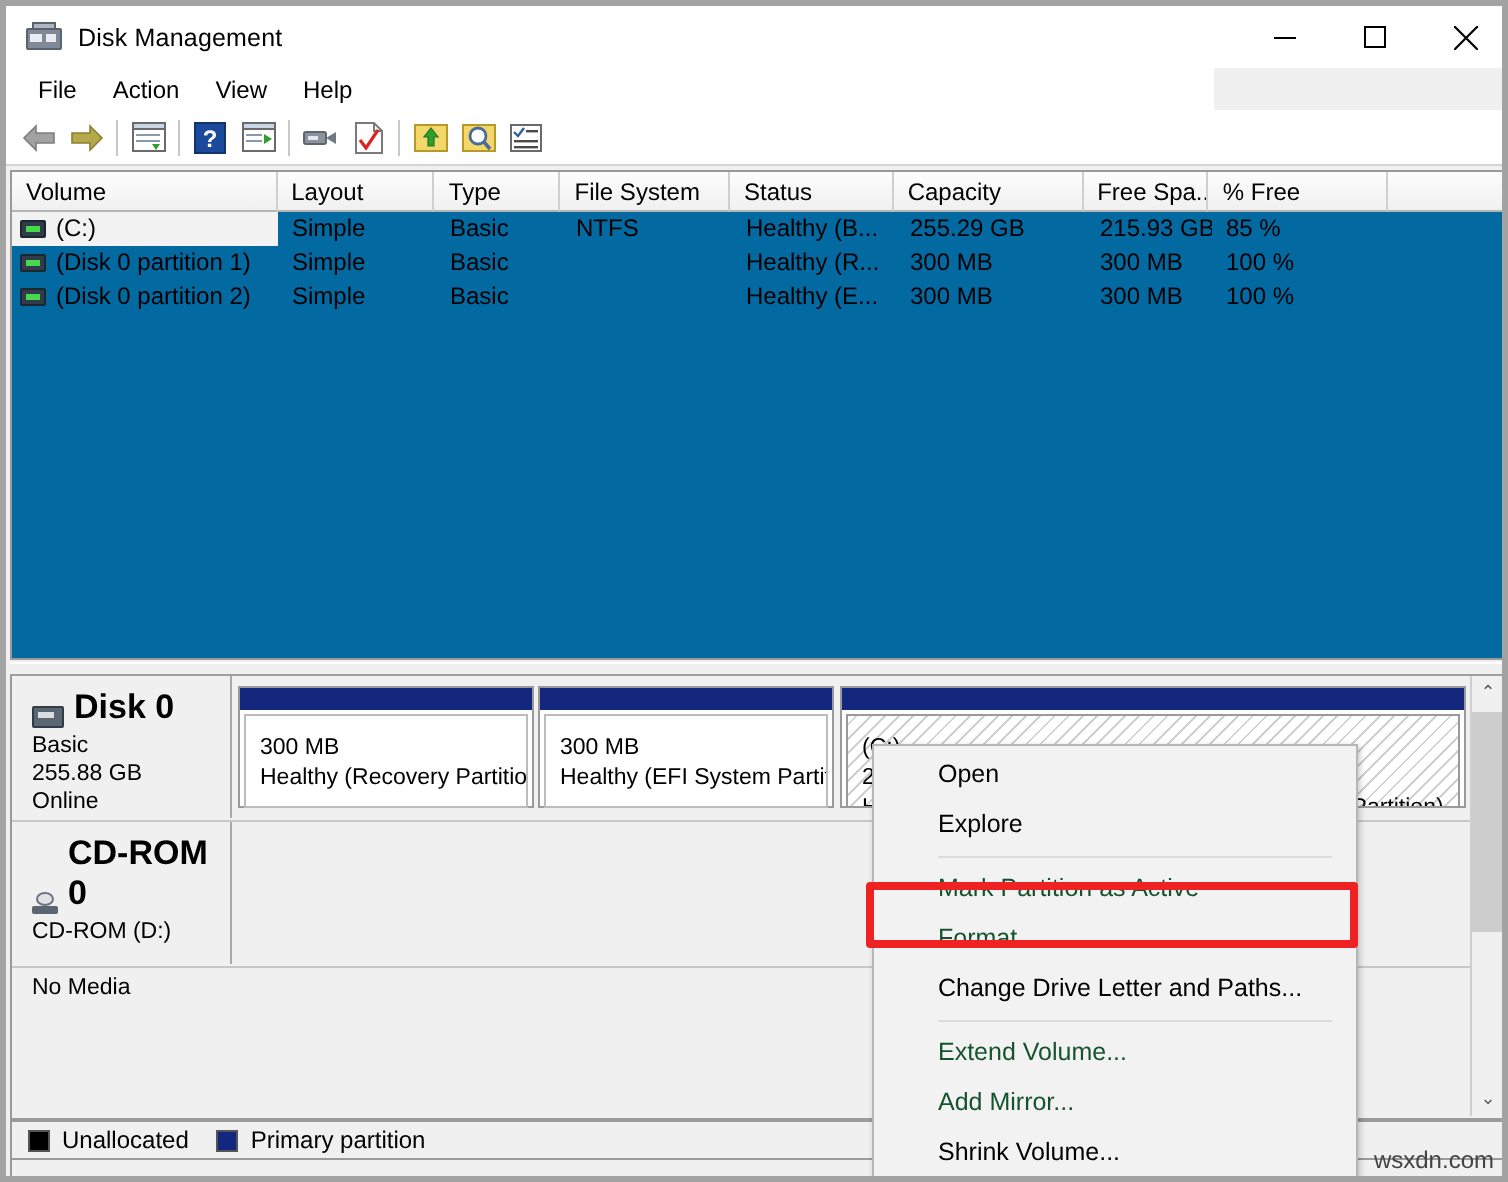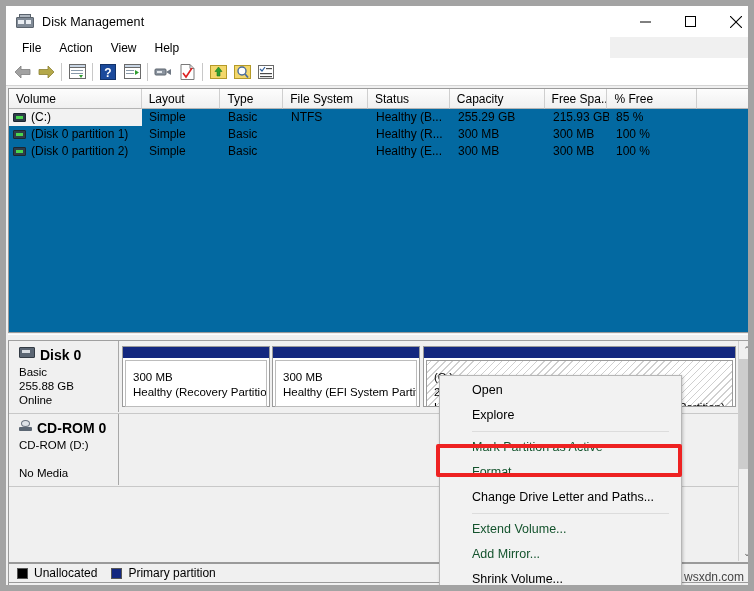--- a/index.html
+++ b/index.html
@@ -3,21 +3,21 @@
 <meta charset="utf-8">
 <style>
   html,body{margin:0;padding:0;}
   body{
     width:754px;height:591px;overflow:hidden;
     font-family:"Liberation Sans","DejaVu Sans",sans-serif;
     font-size:12px;color:#000;background:#fff;
     -webkit-font-smoothing:antialiased;
   }
   .app{position:relative;width:754px;height:591px;background:#f0f0f0;
-       border:6px solid #a3a3a3;box-sizing:border-box;overflow:hidden;}
+       border:3px solid #a3a3a3;box-sizing:border-box;overflow:hidden;}
 
   
   .titlebar{position:absolute;left:0;top:0;width:752px;height:31px;background:#fff;
             display:flex;align-items:center;}
   .title-icon{width:18px;height:16px;margin-left:10px;margin-right:8px;position:relative;}
   .ti-body{position:absolute;left:0;top:3px;width:18px;height:11px;background:#808a96;
            border:1px solid #5a636d;border-radius:1px;box-sizing:border-box;}
   .ti-slot{position:absolute;left:2px;top:6px;width:6px;height:4px;background:#e9edf2;}
   .ti-slot2{position:absolute;left:10px;top:6px;width:5px;height:4px;background:#e9edf2;}
   .ti-top{position:absolute;left:3px;top:0px;width:12px;height:4px;background:#aeb6bf;
@@ -62,21 +62,21 @@
             border-top:1px solid #fff;border-bottom:1px solid #a0a0a0;box-sizing:border-box;}
 
   
   .graphpane{position:absolute;left:2px;top:335px;width:748px;height:222px;background:#f0f0f0;
              border:1px solid #9a9a9a;border-top:none;box-sizing:border-box;overflow:hidden;}
   .gp-scroll{position:absolute;left:0;top:0;width:730px;height:220px;overflow:hidden;}
 
   .diskrow{position:relative;height:72px;border-bottom:1px solid #c8c8c8;background:#f0f0f0;}
   .disk-info{position:absolute;left:0;top:0;width:110px;height:71px;background:#f0f0f0;
              border-right:1px solid #a8a8a8;padding:6px 0 0 10px;box-sizing:border-box;}
-  .disk-title{font-size:14px;font-weight:bold;display:flex;align-items:flex-start;gap:5px;margin-bottom:2px;}
+  .disk-title{font-size:17px;font-weight:bold;display:flex;align-items:flex-end;gap:5px;margin-bottom:2px;}
   .disk-line{font-size:11.5px;line-height:14px;color:#000;}
   .hddico{width:14px;height:9px;background:#5b6673;border:1px solid #333b44;border-radius:1px;
           position:relative;flex:0 0 auto;}
   .hddico:after{content:"";position:absolute;left:2px;top:2px;width:8px;height:3px;background:#d9dde2;}
   .cdico{width:13px;height:11px;position:relative;flex:0 0 auto;}
   .cdico .disc{position:absolute;left:2px;top:0;width:9px;height:7px;border:1.5px solid #6b7480;
                border-radius:50%;background:#dfe3e8;box-sizing:border-box;}
   .cdico .base{position:absolute;left:0;top:7px;width:13px;height:4px;background:#5b6673;
                border-radius:1px;}
 

